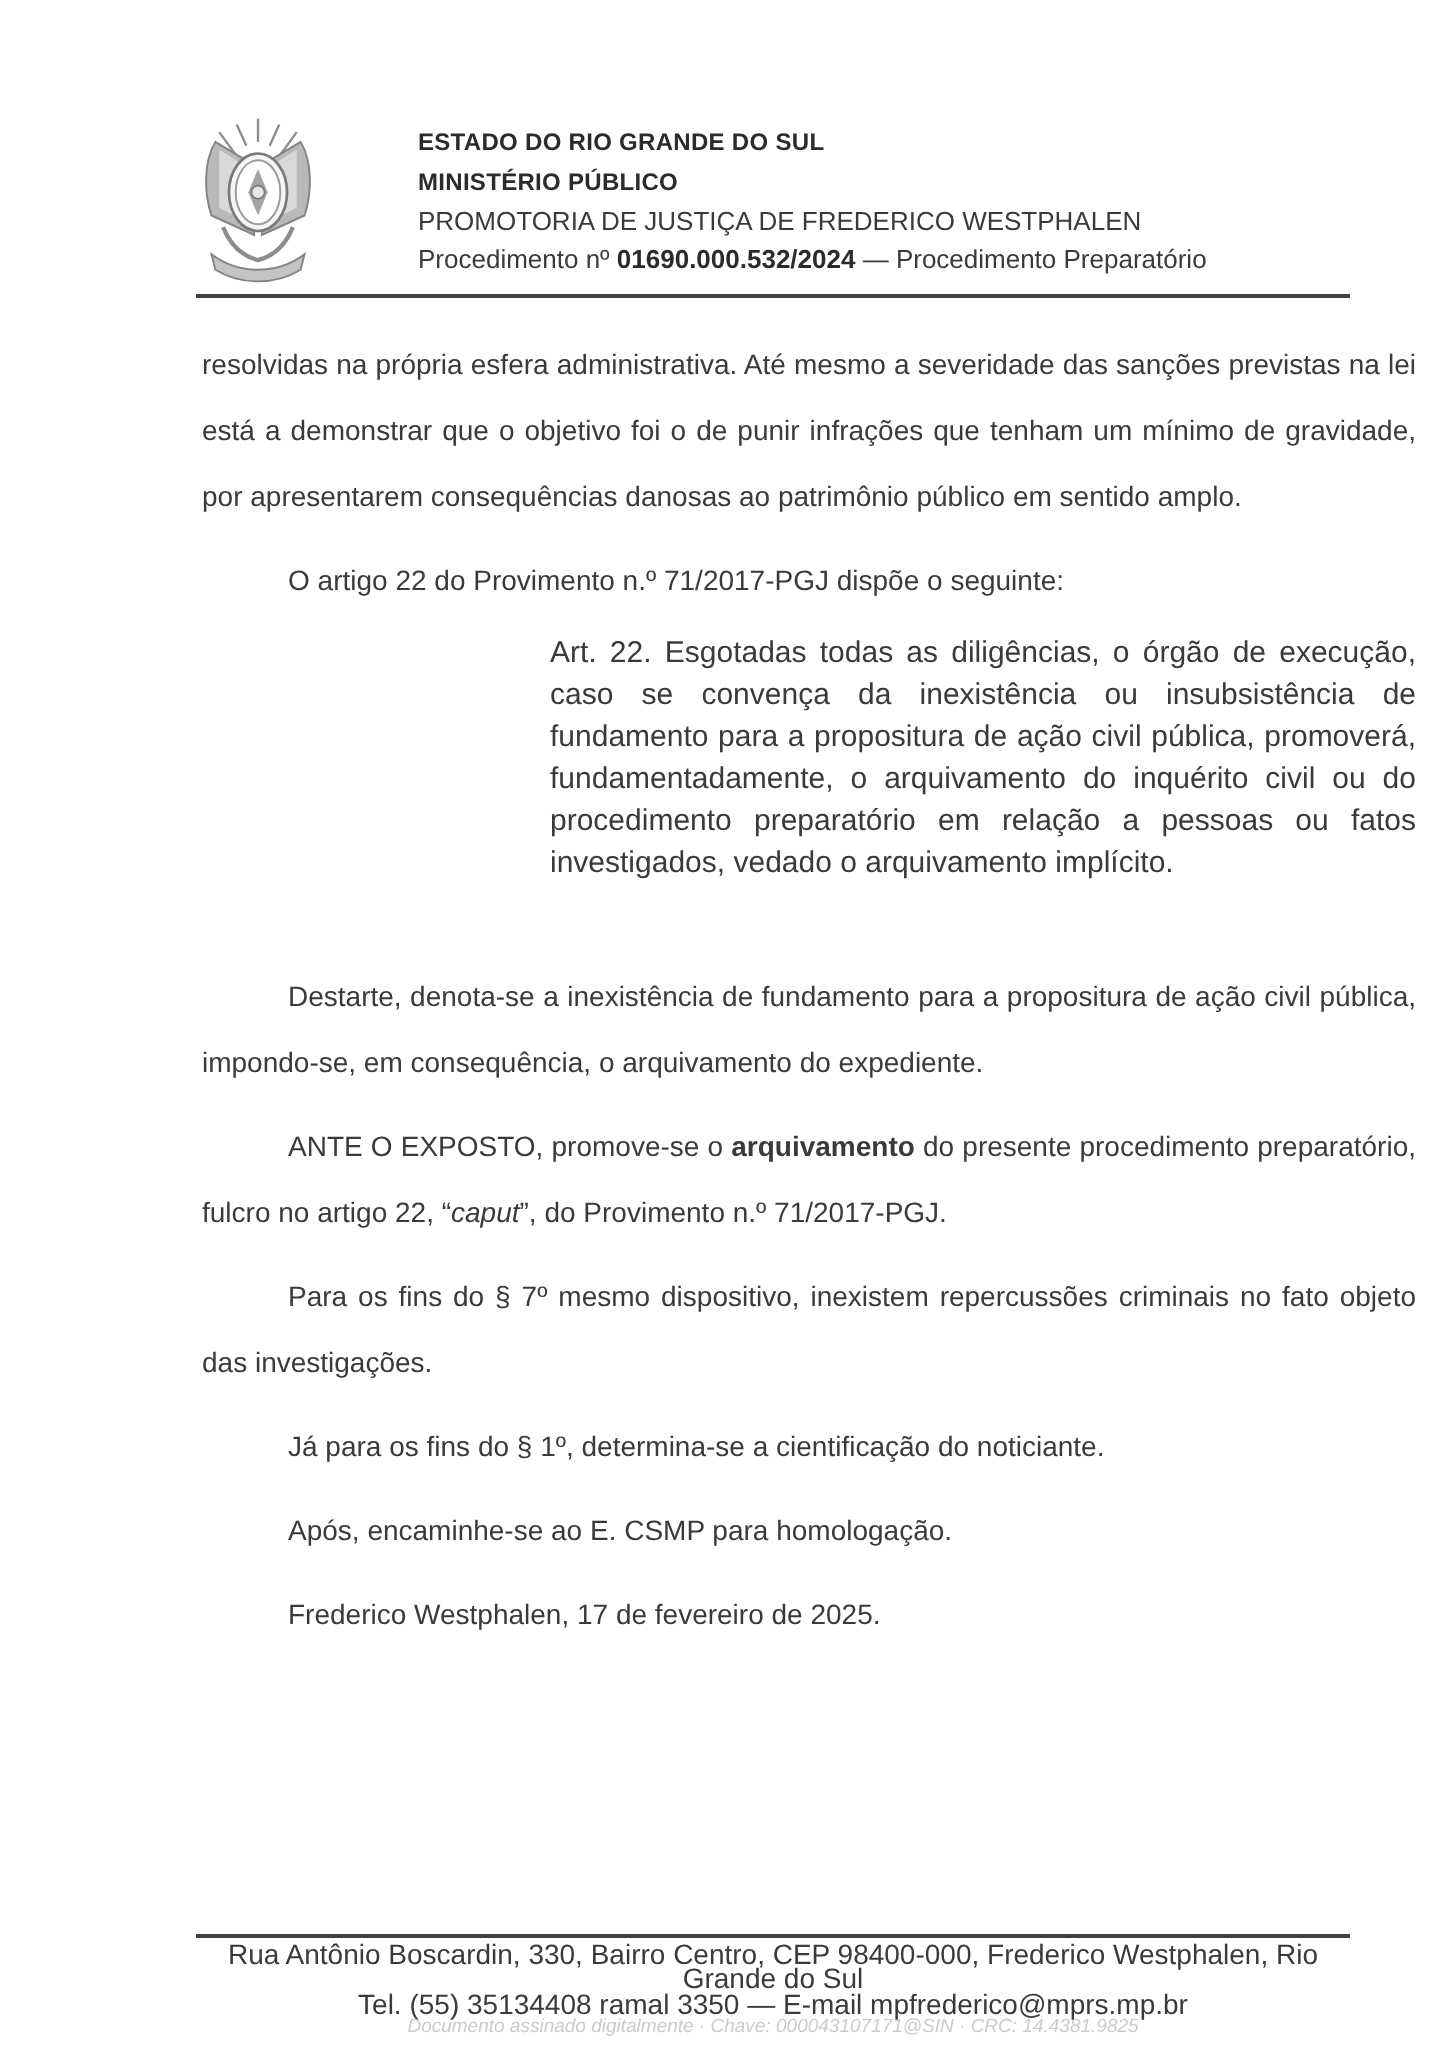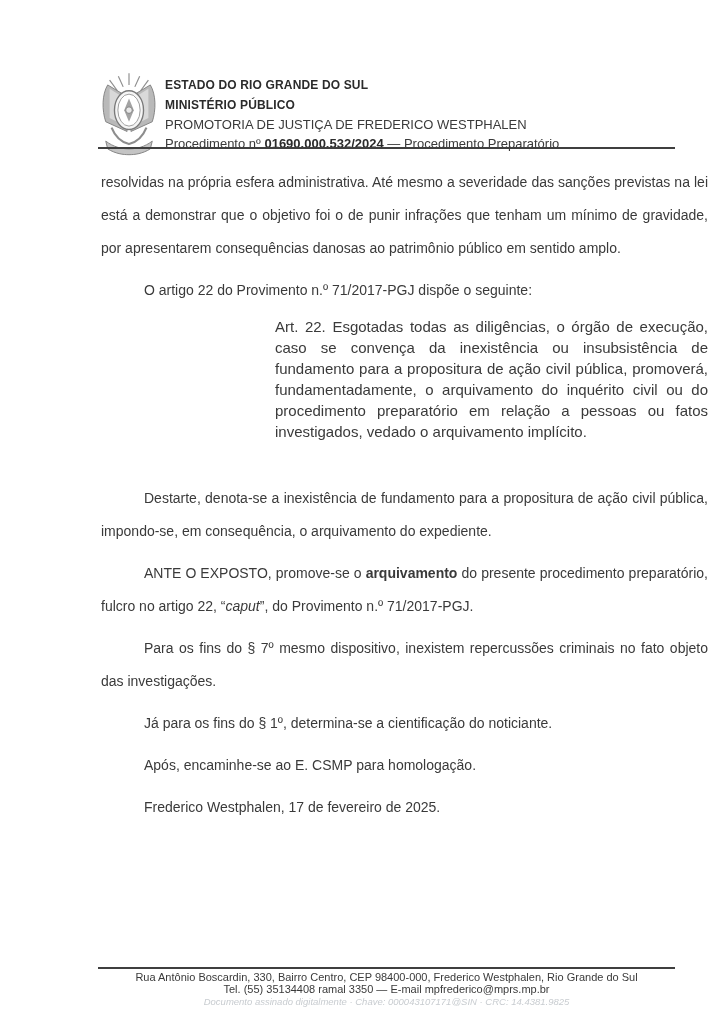--- a/index.html
+++ b/index.html
@@ -14,21 +14,21 @@
     width:724px;height:1024px;
     background:#e9e9e9;
     font-family:"Liberation Sans",sans-serif;
   }
   .page{
     position:relative;width:724px;height:1024px;
     background:#ffffff;overflow:hidden;
   }
 
   
-  .hdr{position:absolute;left:98px;top:71px;display:flex;}
+  .hdr{position:absolute;left:98px;top:57px;display:flex;gap:44px;}
   .logo{width:62px;height:86px;flex:0 0 62px;}
   .logo svg{display:block;}
   .hdr-text{padding-top:5px;margin-left:5px;}
   .h1{font-weight:700;font-size:12px;line-height:19.5px;color:var(--header-text);letter-spacing:.15px;}
   .h2{font-size:13px;line-height:19px;color:var(--text);}
   .h2 .b{font-weight:700;color:var(--header-text);}
 
   .rule{position:absolute;left:98px;width:577px;border-top:2px solid var(--rule);}
   .rule-top{top:147px;}
   .rule-bottom{top:967px;}
@@ -43,21 +43,21 @@
   .doc p.quote{
     margin:2px 0 40px 174px;width:433px;
     font-size:15px;line-height:21px;text-indent:0;
   }
   .doc p.date{}
   .b{font-weight:700;}
   .i{font-style:italic;margin-top:36px;}
 
   
   .ftr{position:absolute;left:98px;top:971px;width:577px;text-align:center;}
-  .f1{font-size:11px;line-height:12.3px;color:var(--text);}
+  .f1{font-size:14px;line-height:12.3px;color:var(--text);}
   .f2{font-size:9.5px;line-height:12.3px;color:var(--sig);font-style:italic;}
 </style>
 </head>
 <body>
 
 <div class="page">
 
   <header class="hdr">
     <div class="logo">
       <svg viewBox="0 0 64 88" width="62" height="86" aria-hidden="true">

